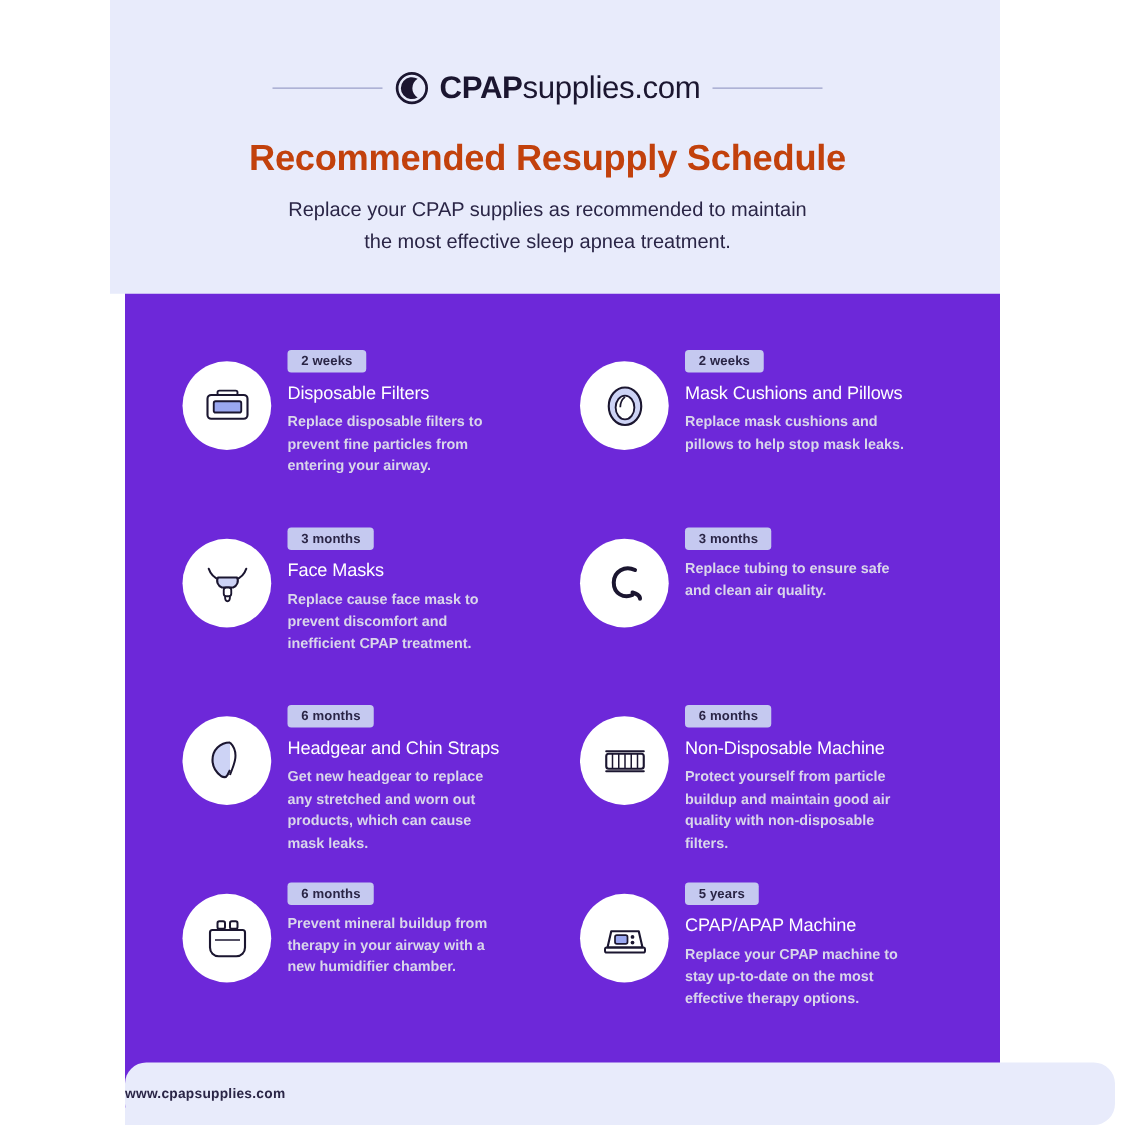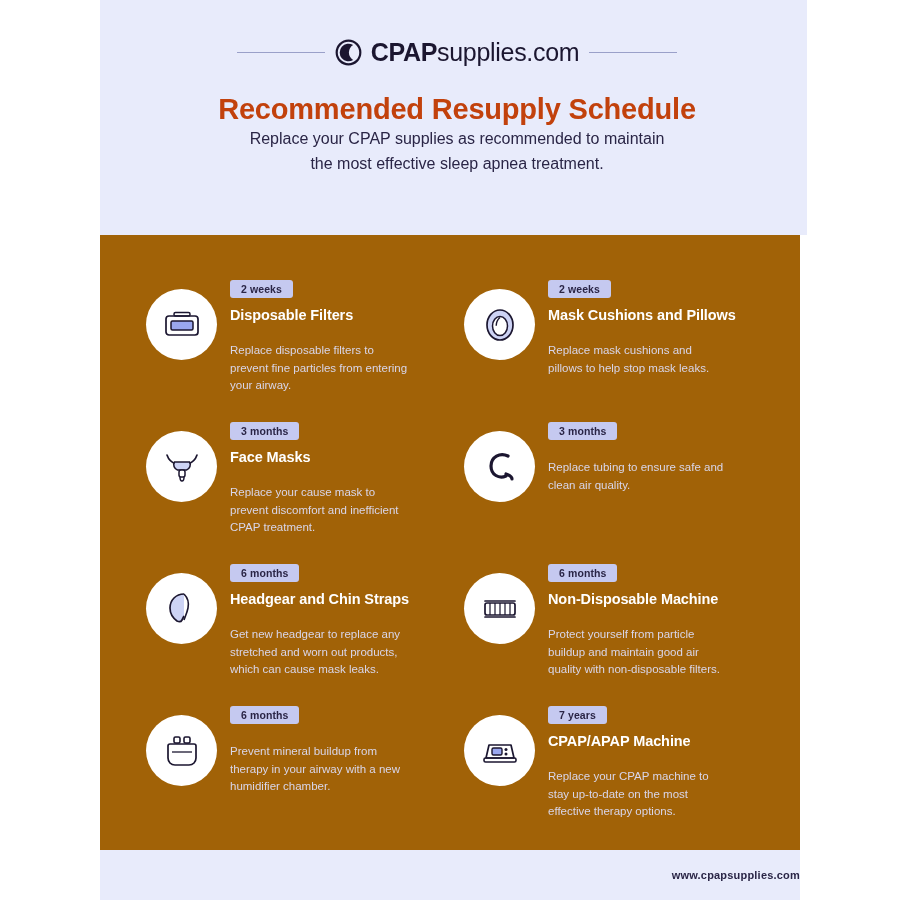--- a/index.html
+++ b/index.html
@@ -21,27 +21,27 @@
     position: absolute;
     left: 100px;
     top: 0;
     width: 700px;
     height: 900px;
     background: #e8ebfb;
   }
   
   .header {
     position: absolute;
-    left: 107px;
+    left: 88px;
     top: 0;
     width: 700px;
     height: 235px;
     background: #e8ebfb;
     box-sizing: border-box;
-    padding-top: 38px;
+    padding-top: 56px;
   }
   .brand-row {
     display: flex;
     align-items: center;
     justify-content: center;
     gap: 10px;
   }
   .brand-rule {
     flex: 0 0 auto;
     width: 88px;
@@ -69,37 +69,37 @@
 
   .title {
     margin-top: 26px;
     text-align: center;
     font-size: 29px;
     font-weight: 700;
     color: #c2410c;
     letter-spacing: -0.2px;
   }
   .subtitle {
-    margin-top: 0;
+    margin-top: 12px;
     text-align: center;
     font-size: 16px;
     line-height: 25px;
     color: #2a2546;
     font-weight: 400;
   }
   .subtitle .l2 { display: block; }
 
   
   .panel {
     position: absolute;
     left: 100px;
     top: 235px;
     width: 700px;
     height: 651px;
-    background: #a16207;
+    background: #6d28d9;
   }
   .grid {
     position: absolute;
     left: 0; top: 0;
     width: 700px;
     padding: 40px 0 0 0;
     display: grid;
     grid-template-columns: 290px 290px;
     column-gap: 28px;
     row-gap: 0;
@@ -135,42 +135,43 @@
     font-size: 10.5px;
     font-weight: 600;
     border-radius: 3px;
     padding: 3px 11px;
     letter-spacing: 0.1px;
   }
   .card-title {
     margin-top: 9px;
     color: #ffffff;
     font-size: 14.5px;
-    font-weight: 700;
+    font-weight: 400;
     letter-spacing: -0.1px;
   }
   .card-desc {
-    margin-top: 19px;
+    margin-top: 7px;
     color: #d9d6ea;
     font-size: 11.5px;
     line-height: 17.5px;
-    font-weight: 400;
+    font-weight: 700;
     max-width: 178px;
   }
   
   .footer {
     position: absolute;
     left: 100px;
     top: 850px;
-    width: 700px;
+    width: 792px;
     height: 50px;
     background: #e8ebfb;
     display: flex;
     align-items: center;
-    justify-content: flex-end;
+    justify-content: flex-start;
+    border-radius: 17px;
   }
   .footer-text {
     font-size: 11px;
     font-weight: 700;
     color: #2a2546;
     letter-spacing: 0.2px;
   }
 </style>
 </head>
 <body>
@@ -240,21 +241,21 @@
           <svg width="46" height="46" viewBox="0 0 46 46" xmlns="http://www.w3.org/2000/svg">
             <path d="M8 11c2 6 6 8 9 9M38 11c-2 6-6 8-9 9" fill="none" stroke="#1b1630" stroke-width="1.7" stroke-linecap="round"></path>
             <path d="M15.5 18c-2 3 0 7 3 8h9c3-1 5-5 3-8z" fill="#cdd3f5" stroke="#1b1630" stroke-width="1.6"></path>
             <rect x="20" y="26" width="6" height="7" rx="2" fill="#ffffff" stroke="#1b1630" stroke-width="1.5"></rect>
             <path d="M21 33c0 3 1 4 2 4s2-1 2-4" fill="none" stroke="#1b1630" stroke-width="1.5"></path>
           </svg>
         </div>
         <div class="card-body">
           <span class="badge">3 months</span>
           <div class="card-title">Face Masks</div>
-          <div class="card-desc">Replace your cause mask to prevent discomfort and inefficient CPAP treatment.</div>
+          <div class="card-desc">Replace cause face mask to prevent discomfort and inefficient CPAP treatment.</div>
         </div>
       </div>
 
       <div class="card">
         <div class="icon-wrap">
           <svg width="46" height="46" viewBox="0 0 46 46" xmlns="http://www.w3.org/2000/svg">
             <path d="M31 12c-8-4-17 1-17 10s8 13 15 10" fill="none" stroke="#1b1630" stroke-width="3.2" stroke-linecap="round"></path>
             <path d="M29 30c3 1 6 2 6 5" fill="none" stroke="#1b1630" stroke-width="3.2" stroke-linecap="round"></path>
           </svg>
         </div>
@@ -312,21 +313,21 @@
         <div class="icon-wrap">
           <svg width="46" height="46" viewBox="0 0 46 46" xmlns="http://www.w3.org/2000/svg">
             <path d="M9 30l3-13h22l3 13z" fill="#ffffff" stroke="#1b1630" stroke-width="1.7" stroke-linejoin="round"></path>
             <rect x="15" y="20" width="10" height="7" rx="1.5" fill="#9aa7ef" stroke="#1b1630" stroke-width="1.4"></rect>
             <circle cx="29" cy="21.5" r="1.5" fill="#1b1630"></circle>
             <circle cx="29" cy="26" r="1.5" fill="#1b1630"></circle>
             <rect x="7" y="30" width="32" height="4" rx="1.5" fill="none" stroke="#1b1630" stroke-width="1.6"></rect>
           </svg>
         </div>
         <div class="card-body">
-          <span class="badge">7 years</span>
+          <span class="badge">5 years</span>
           <div class="card-title">CPAP/APAP Machine</div>
           <div class="card-desc">Replace your CPAP machine to stay up-to-date on the most effective therapy options.</div>
         </div>
       </div>
 
     </div>
   </div>
 
   <div class="footer">
     <span class="footer-text">www.cpapsupplies.com</span>

